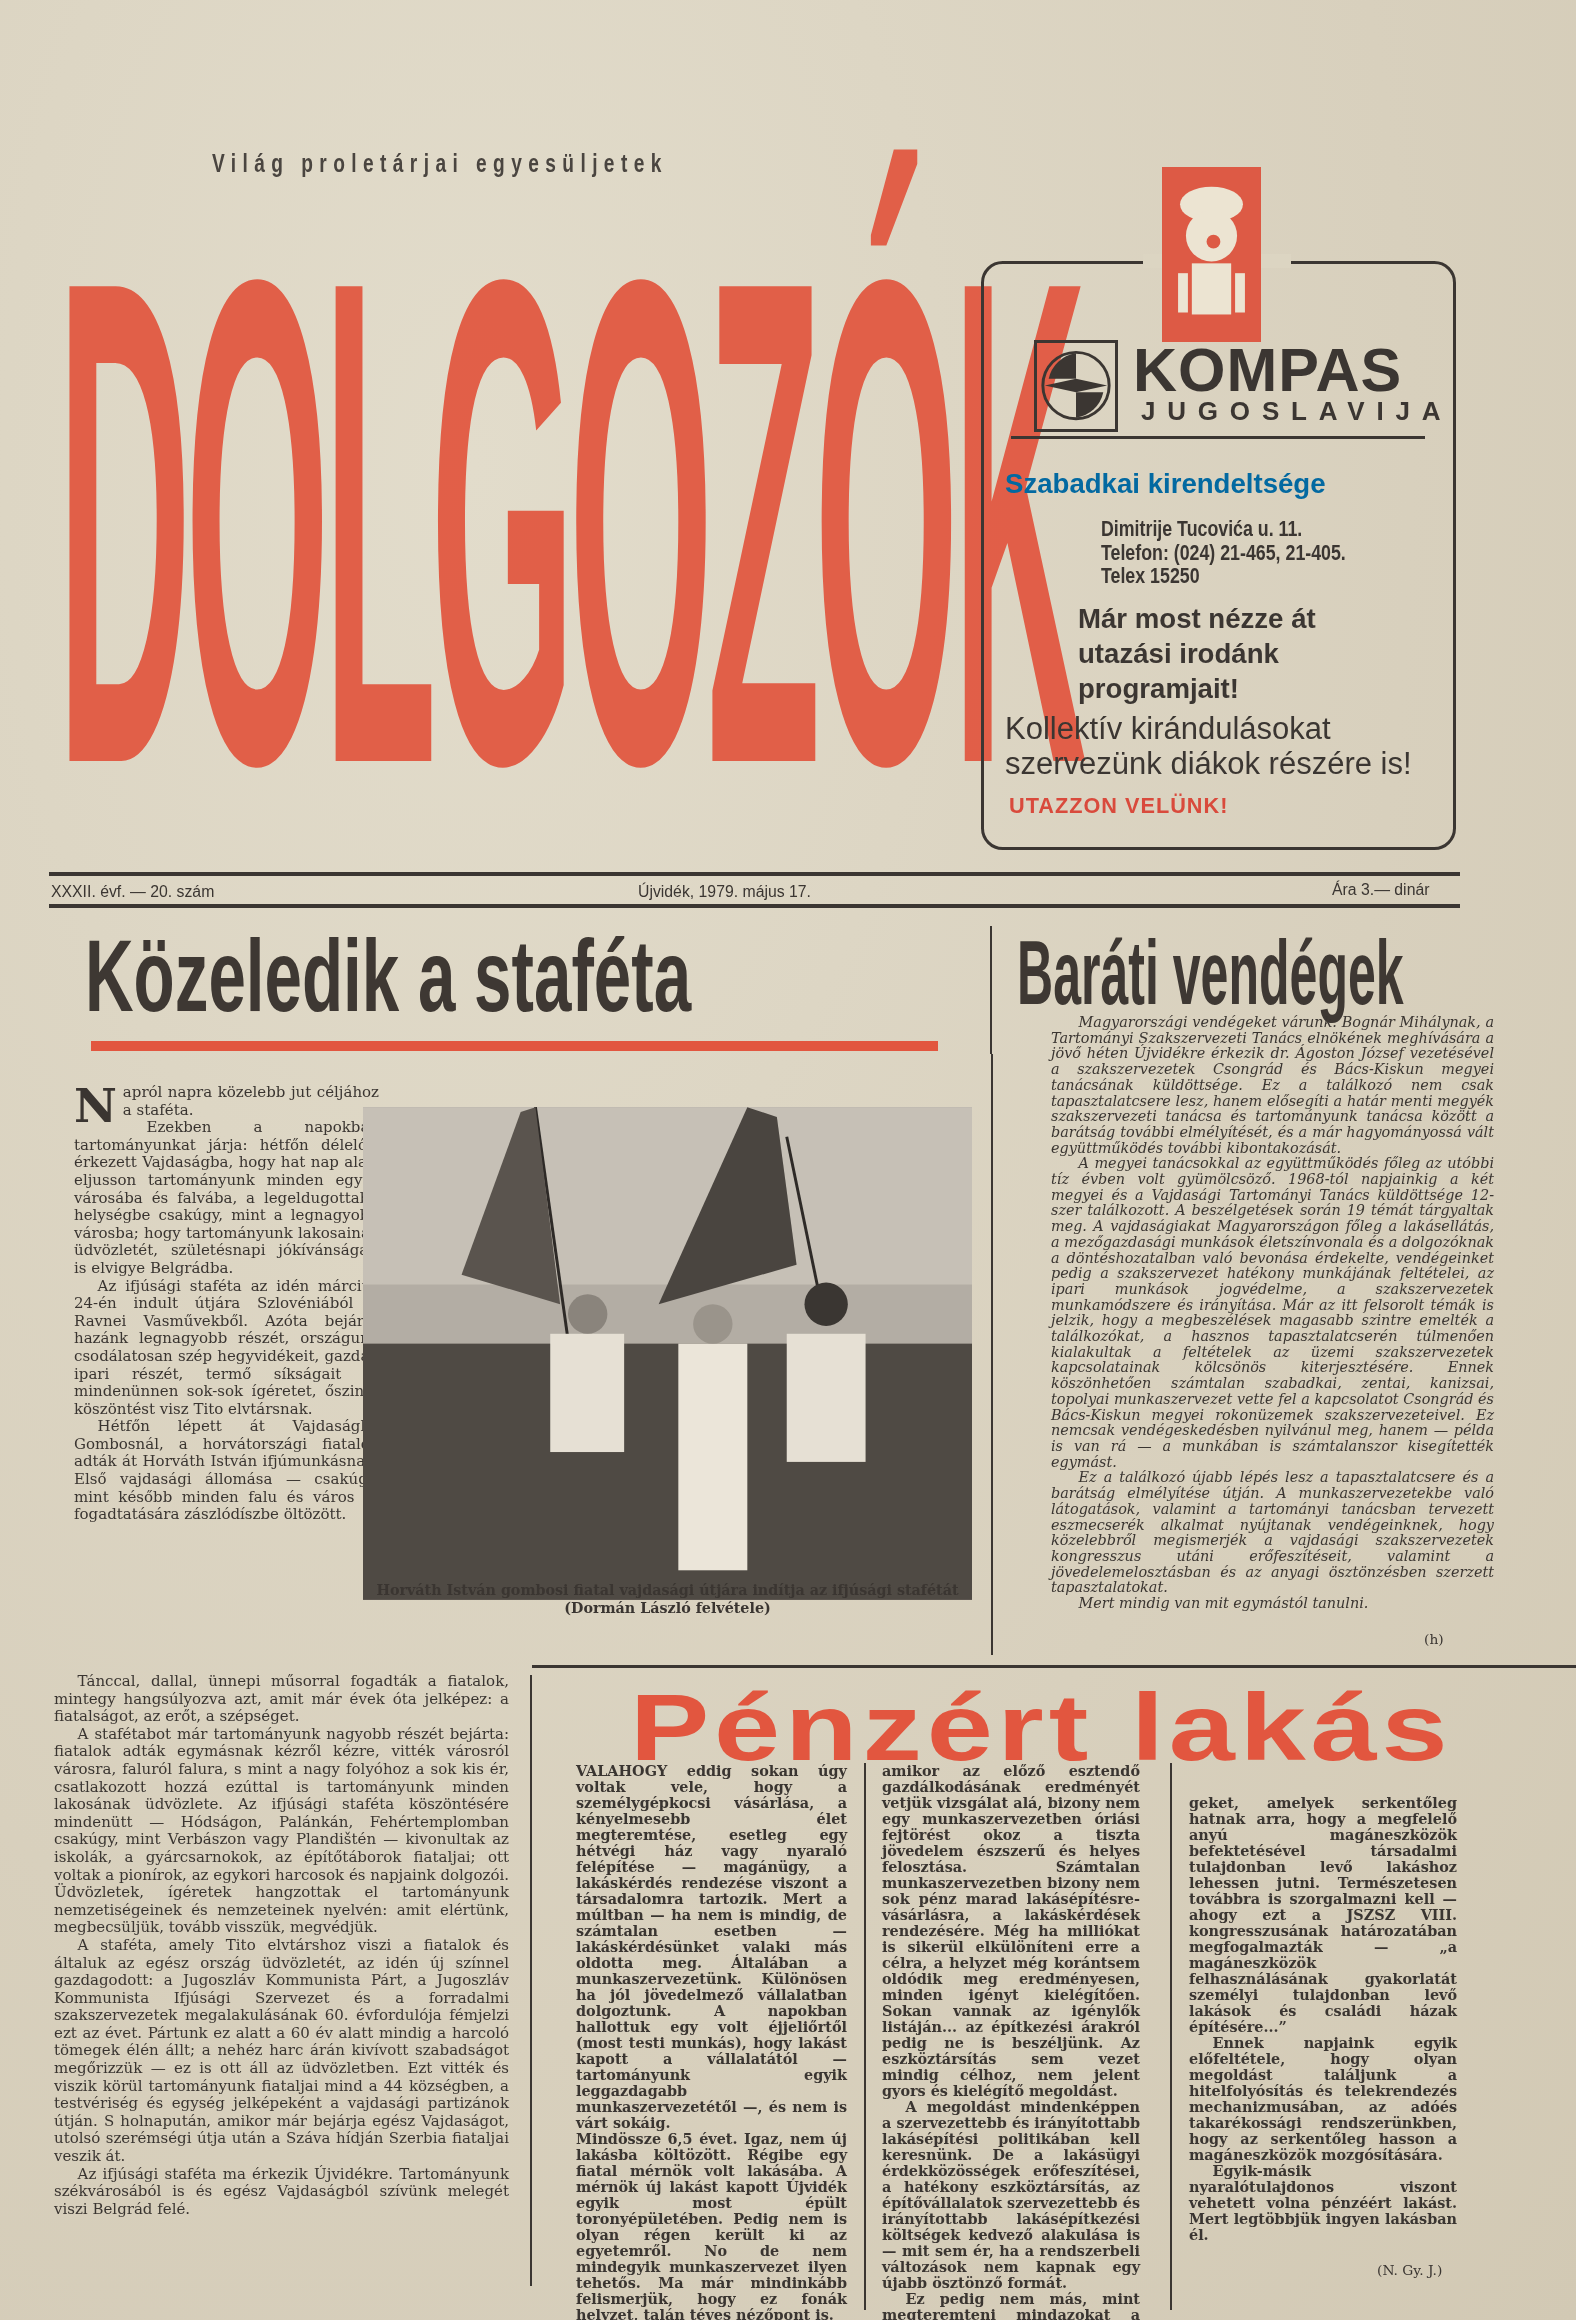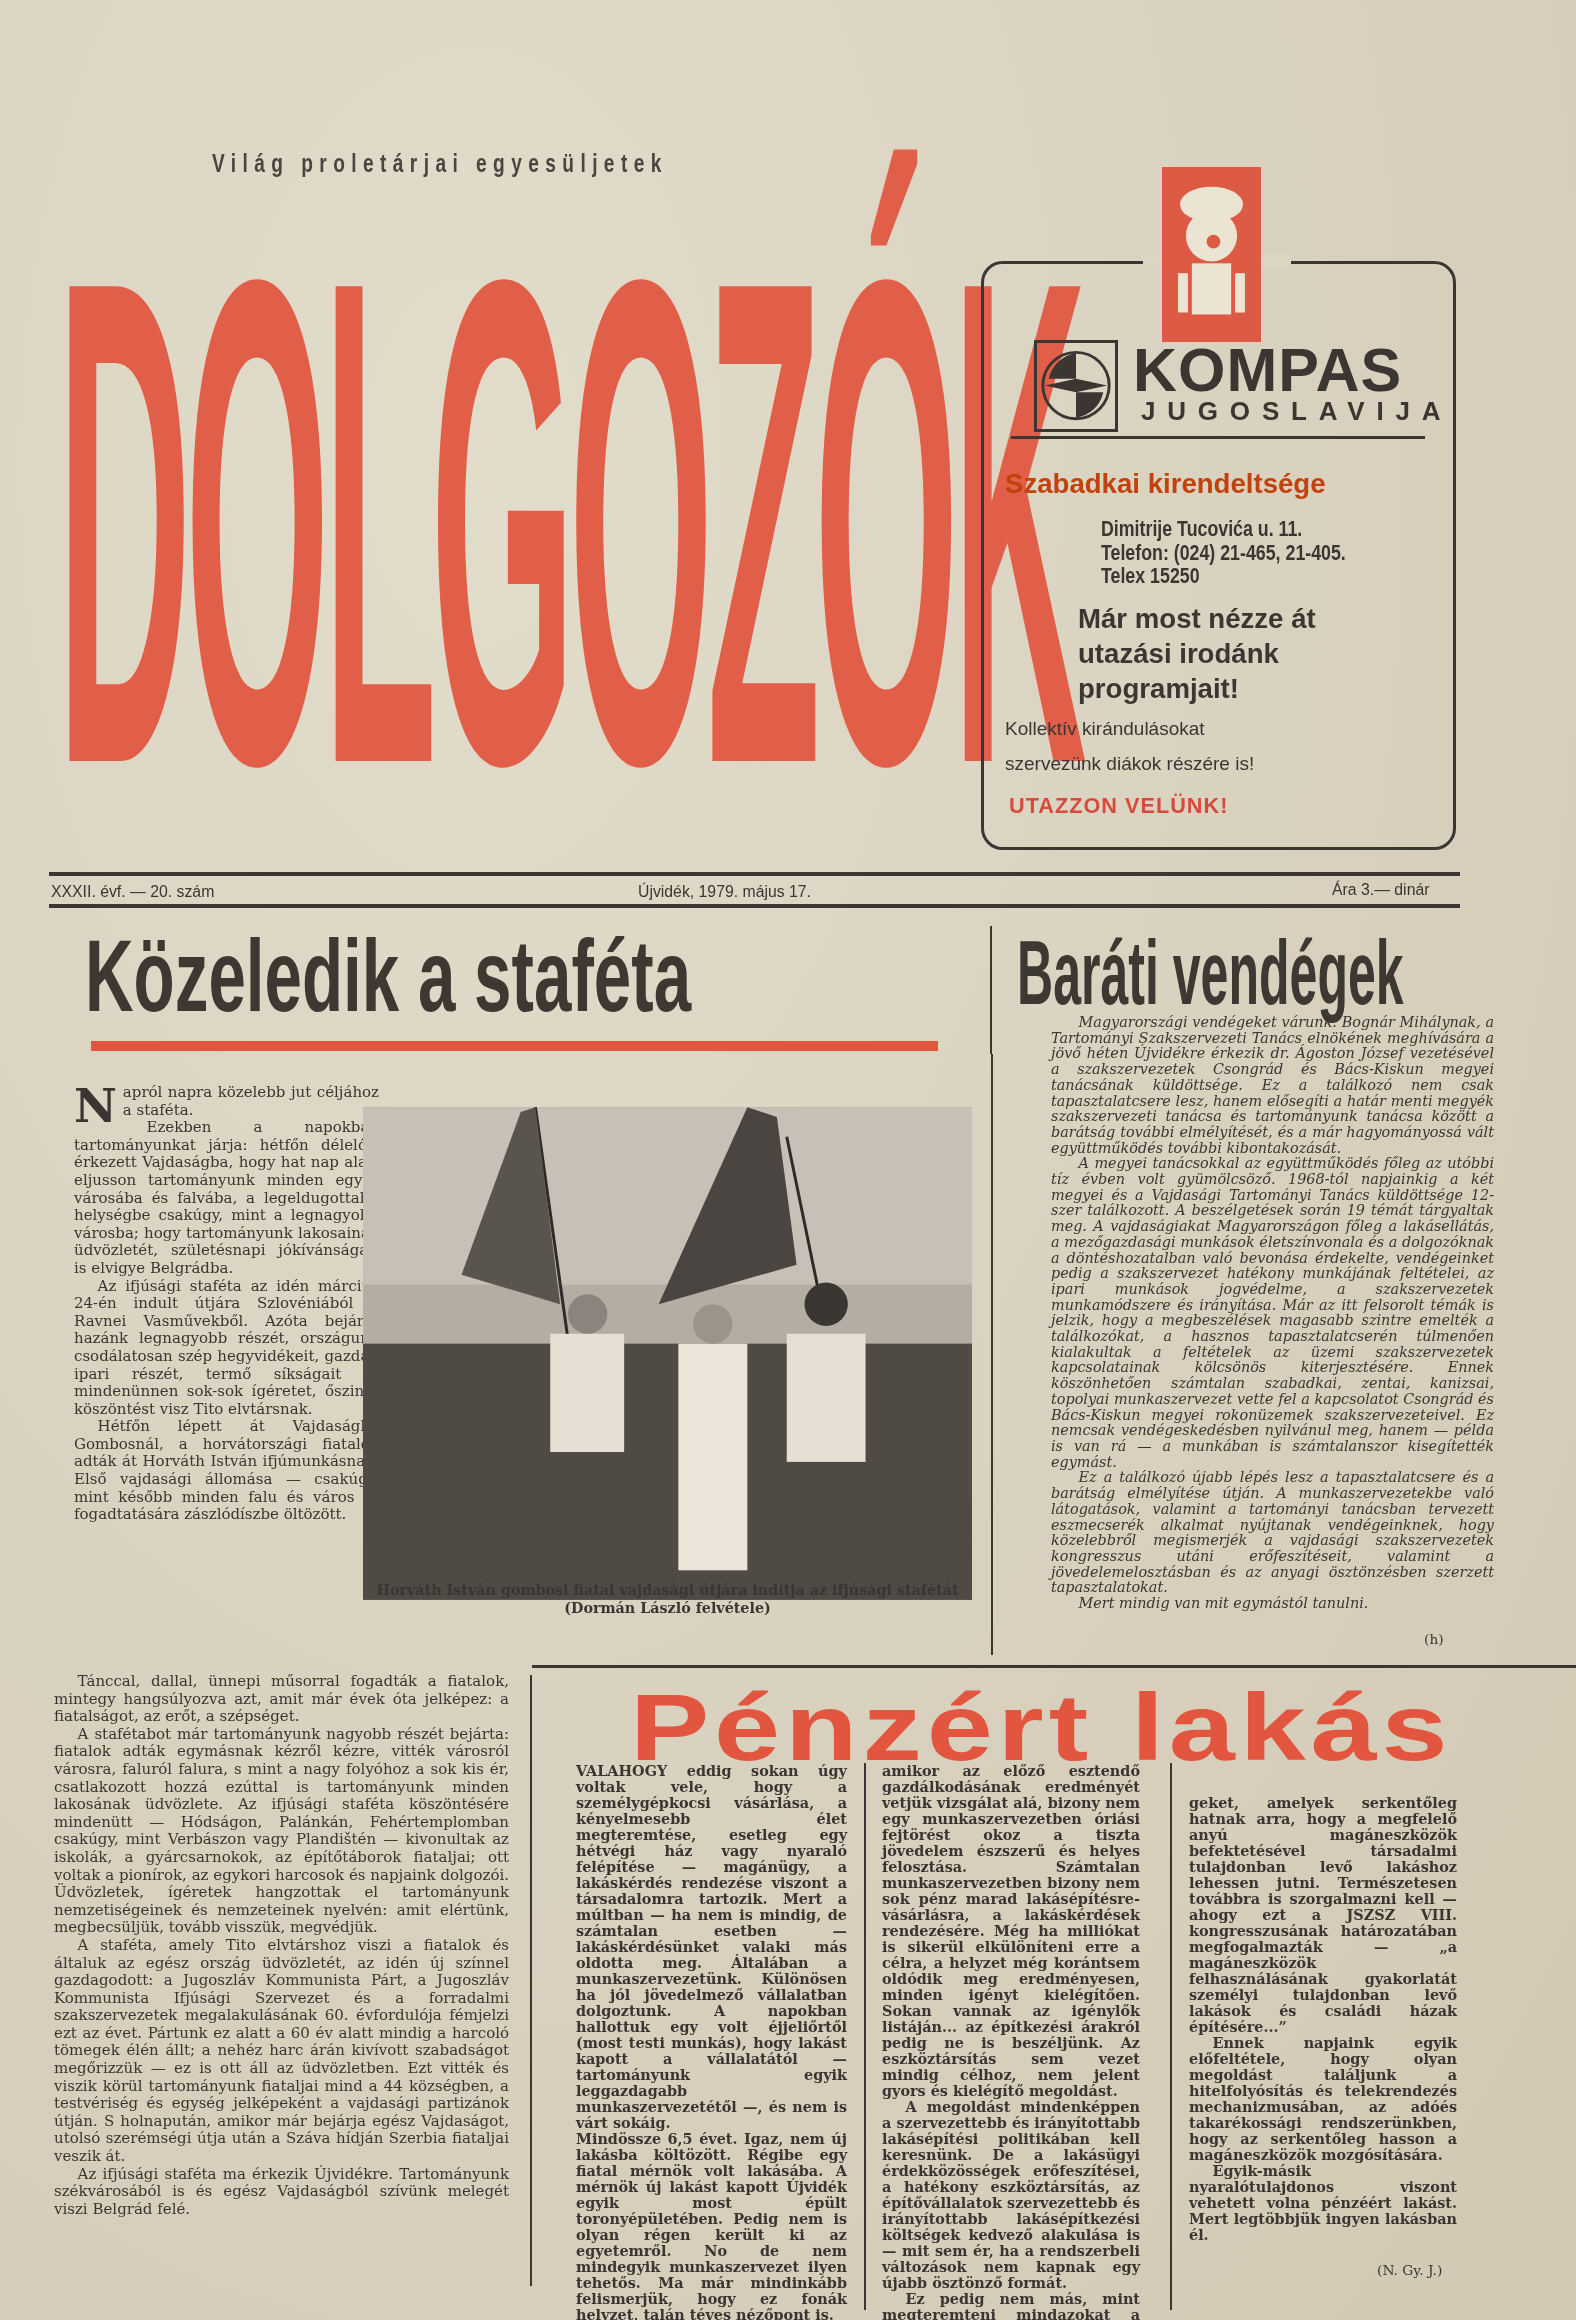--- a/index.html
+++ b/index.html
@@ -26,24 +26,24 @@
   .mascot svg { width:100%; height:100%; }
   .adbox {
     left:981px; top:261px; width:475px; height:589px;
     border:3.9px solid #3b3632; border-radius:21.7px; box-sizing:border-box;
   }
   .adgap { left:1143px; top:254px; width:148px; height:13.8px; background:#dcd5c2; }
   .kompas-logo { left:1034px; top:340px; width:84px; height:92px; border:3px solid #3b3632; box-sizing:border-box; }
   .kompas-name { left:1133px; top:335px; font-family:"Liberation Sans", sans-serif; font-size:61px; font-weight:bold; color:#3b3632; letter-spacing:1px;}
   .kompas-sub { left:1141px; top:396px; font-family:"Liberation Sans", sans-serif; font-size:26px; font-weight:bold; letter-spacing:11.8px; color:#3b3632;}
   .ad-rule { left:1011px; top:436px; width:414px; height:3px; background:#3b3632; }
-  .ad-branch { left:1005px; top:468px; font-family:"Liberation Sans", sans-serif; font-size:27.6px; font-weight:bold; color:#c2410c;}
+  .ad-branch { left:1005px; top:468px; font-family:"Liberation Sans", sans-serif; font-size:27.6px; font-weight:bold; color:#0369a1;}
   .ad-addr { left:1101px; top:517px; font-family:"Liberation Sans", sans-serif; font-size:21.7px; font-weight:bold; line-height:23.6px; transform:scaleX(0.82); transform-origin:left top; color:#3b3632; }
   .ad-cta1 { left:1078px; top:601px; font-family:"Liberation Sans", sans-serif; font-size:27.6px; font-weight:bold; line-height:35px; color:#3b3632;}
-  .ad-cta2 { left:1005px; top:711px; font-family:"Liberation Sans", sans-serif; font-size:19px; line-height:35px; color:#3b3632;}
+  .ad-cta2 { left:1005px; top:711px; font-family:"Liberation Sans", sans-serif; font-size:31px; line-height:35px; color:#3b3632;}
   .ad-red { left:1009px; top:793px; font-family:"Liberation Sans", sans-serif; font-size:21.7px; font-weight:bold; color:#d94a3c; letter-spacing:1px;}
   .hrule { height:3.9px; background:#3b3632; }
   .dateline { font-family:"Liberation Sans", sans-serif; font-weight:normal; font-size:15.8px; color:#3b3632; }
   .headline {
     font-family:"Liberation Sans", sans-serif; font-weight:bold; color:#3e3833;
     white-space:nowrap; transform-origin:left top;
   }
   .redbar { background:#e2563f; }
   .col-text { font-size:15px; line-height:17.6px; text-align:justify; hyphens:auto; color:#3a3531; }
   .col-text p { margin:0; text-indent:23.6px; }

